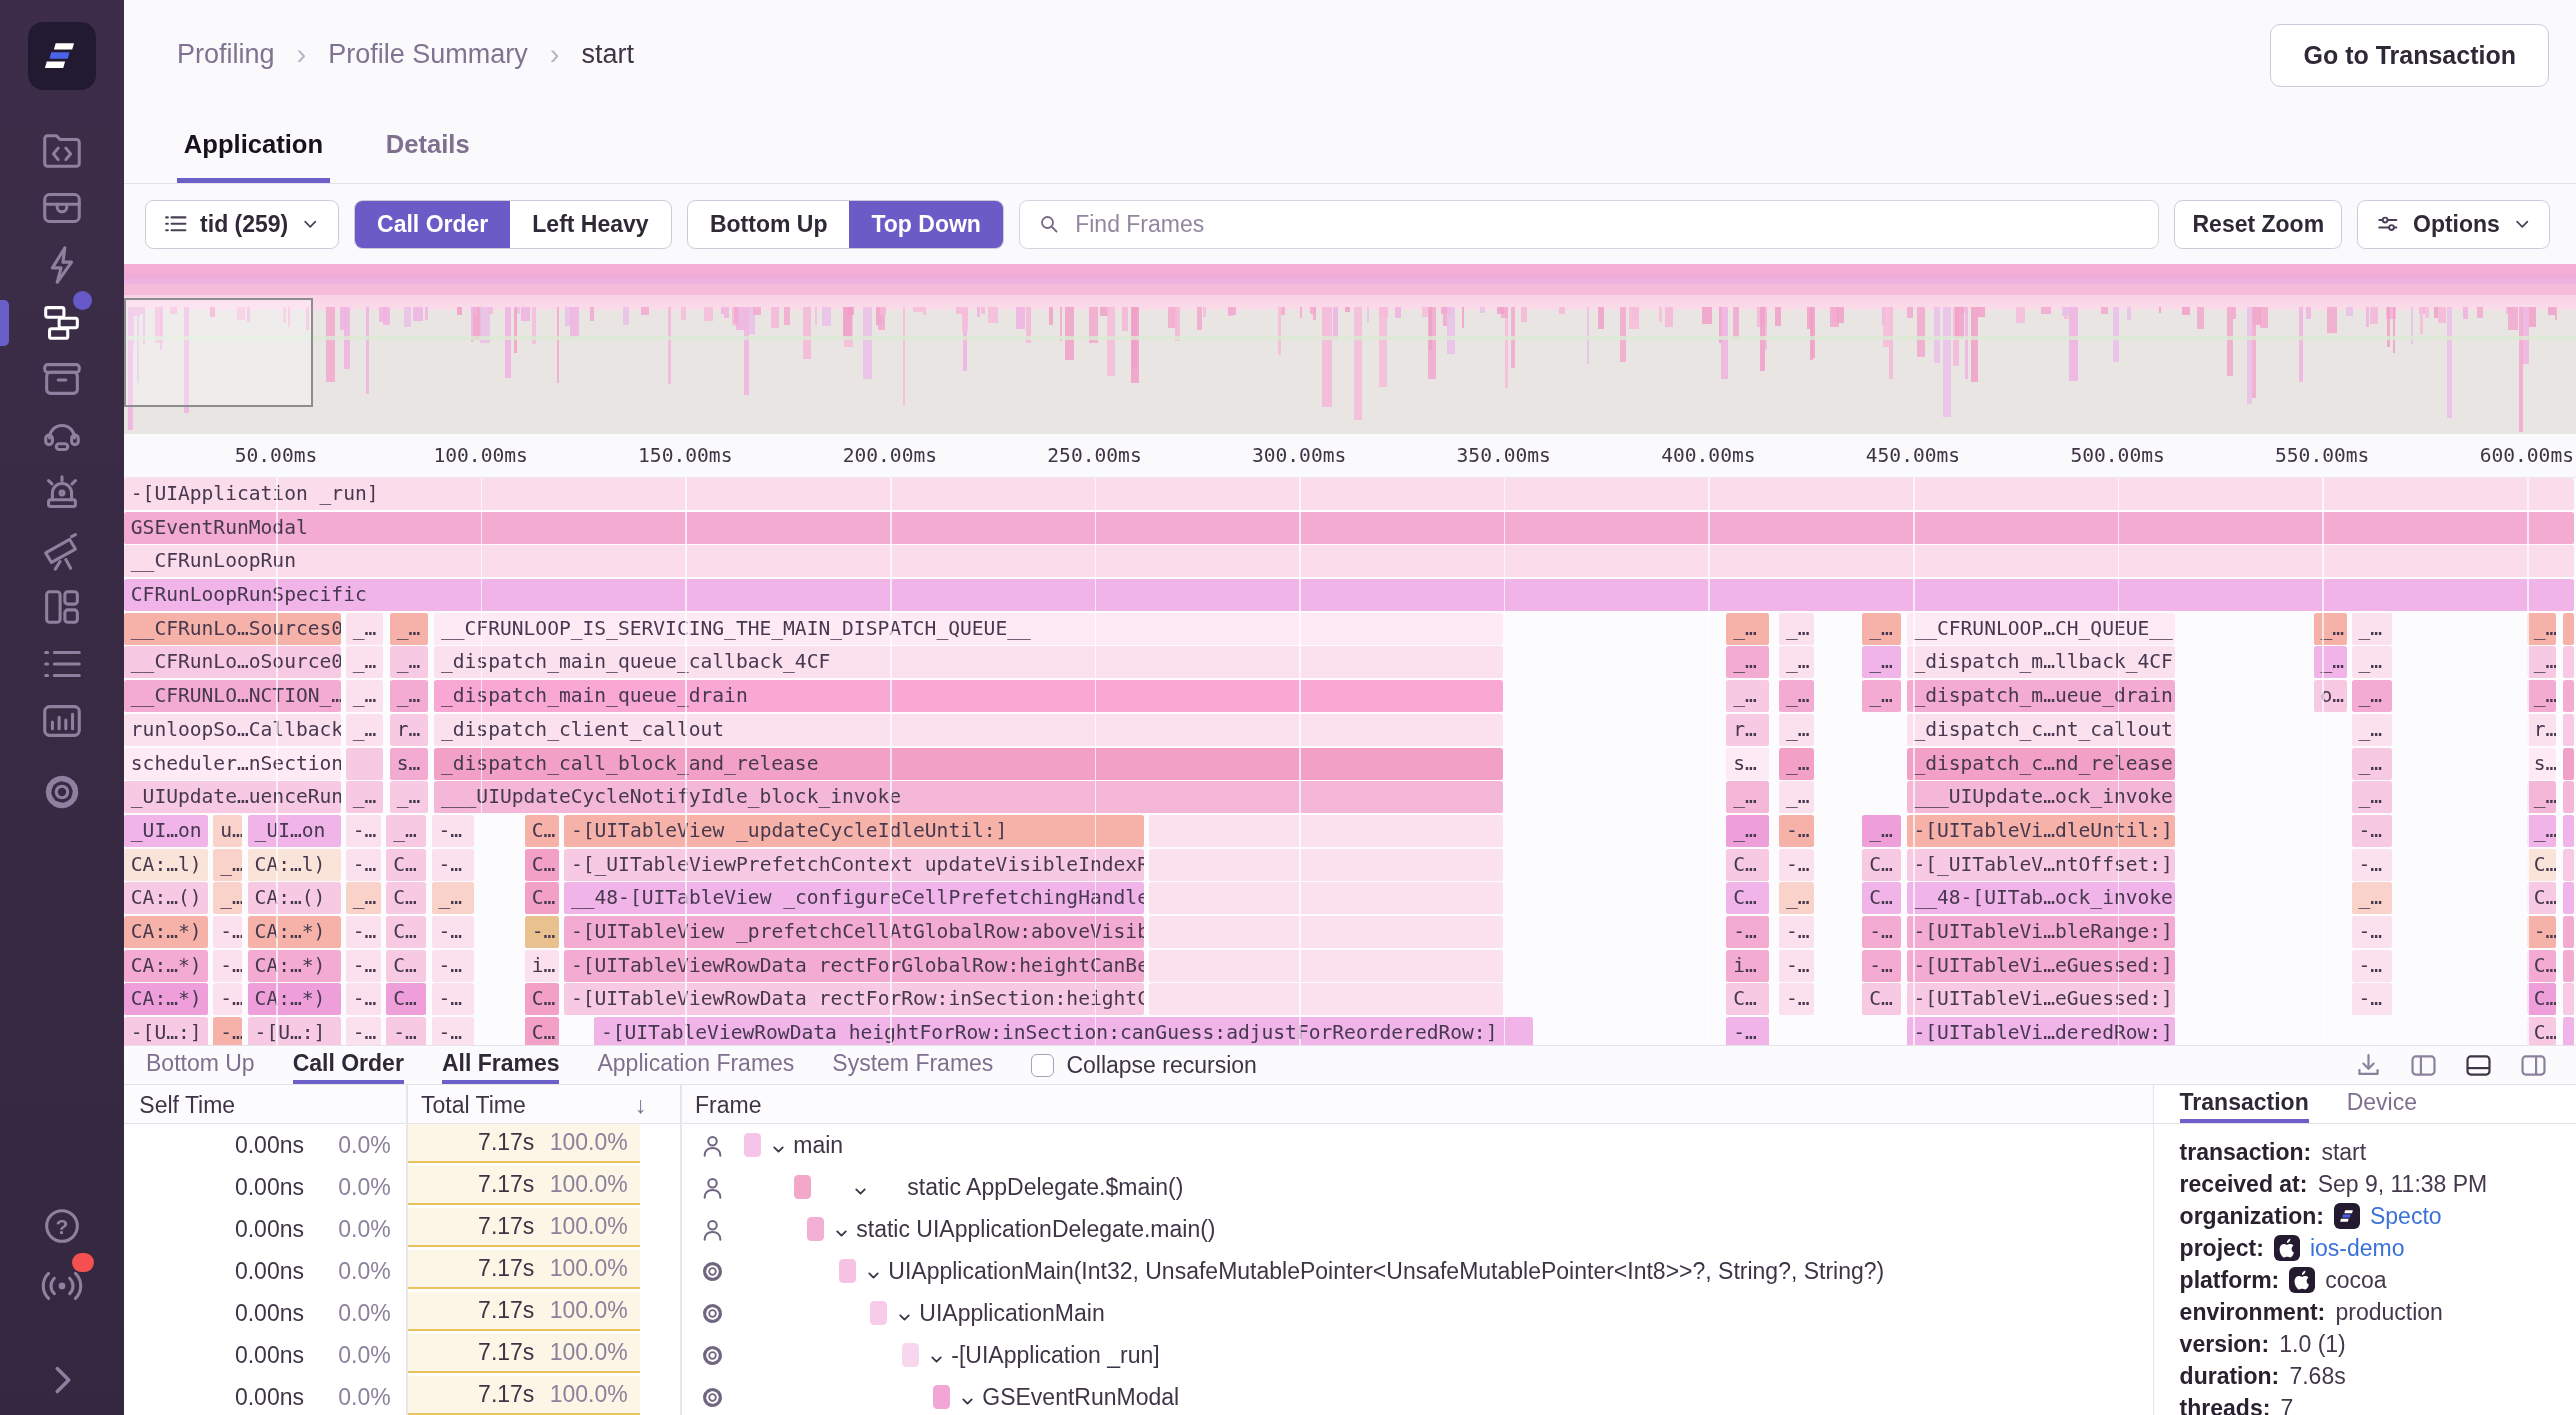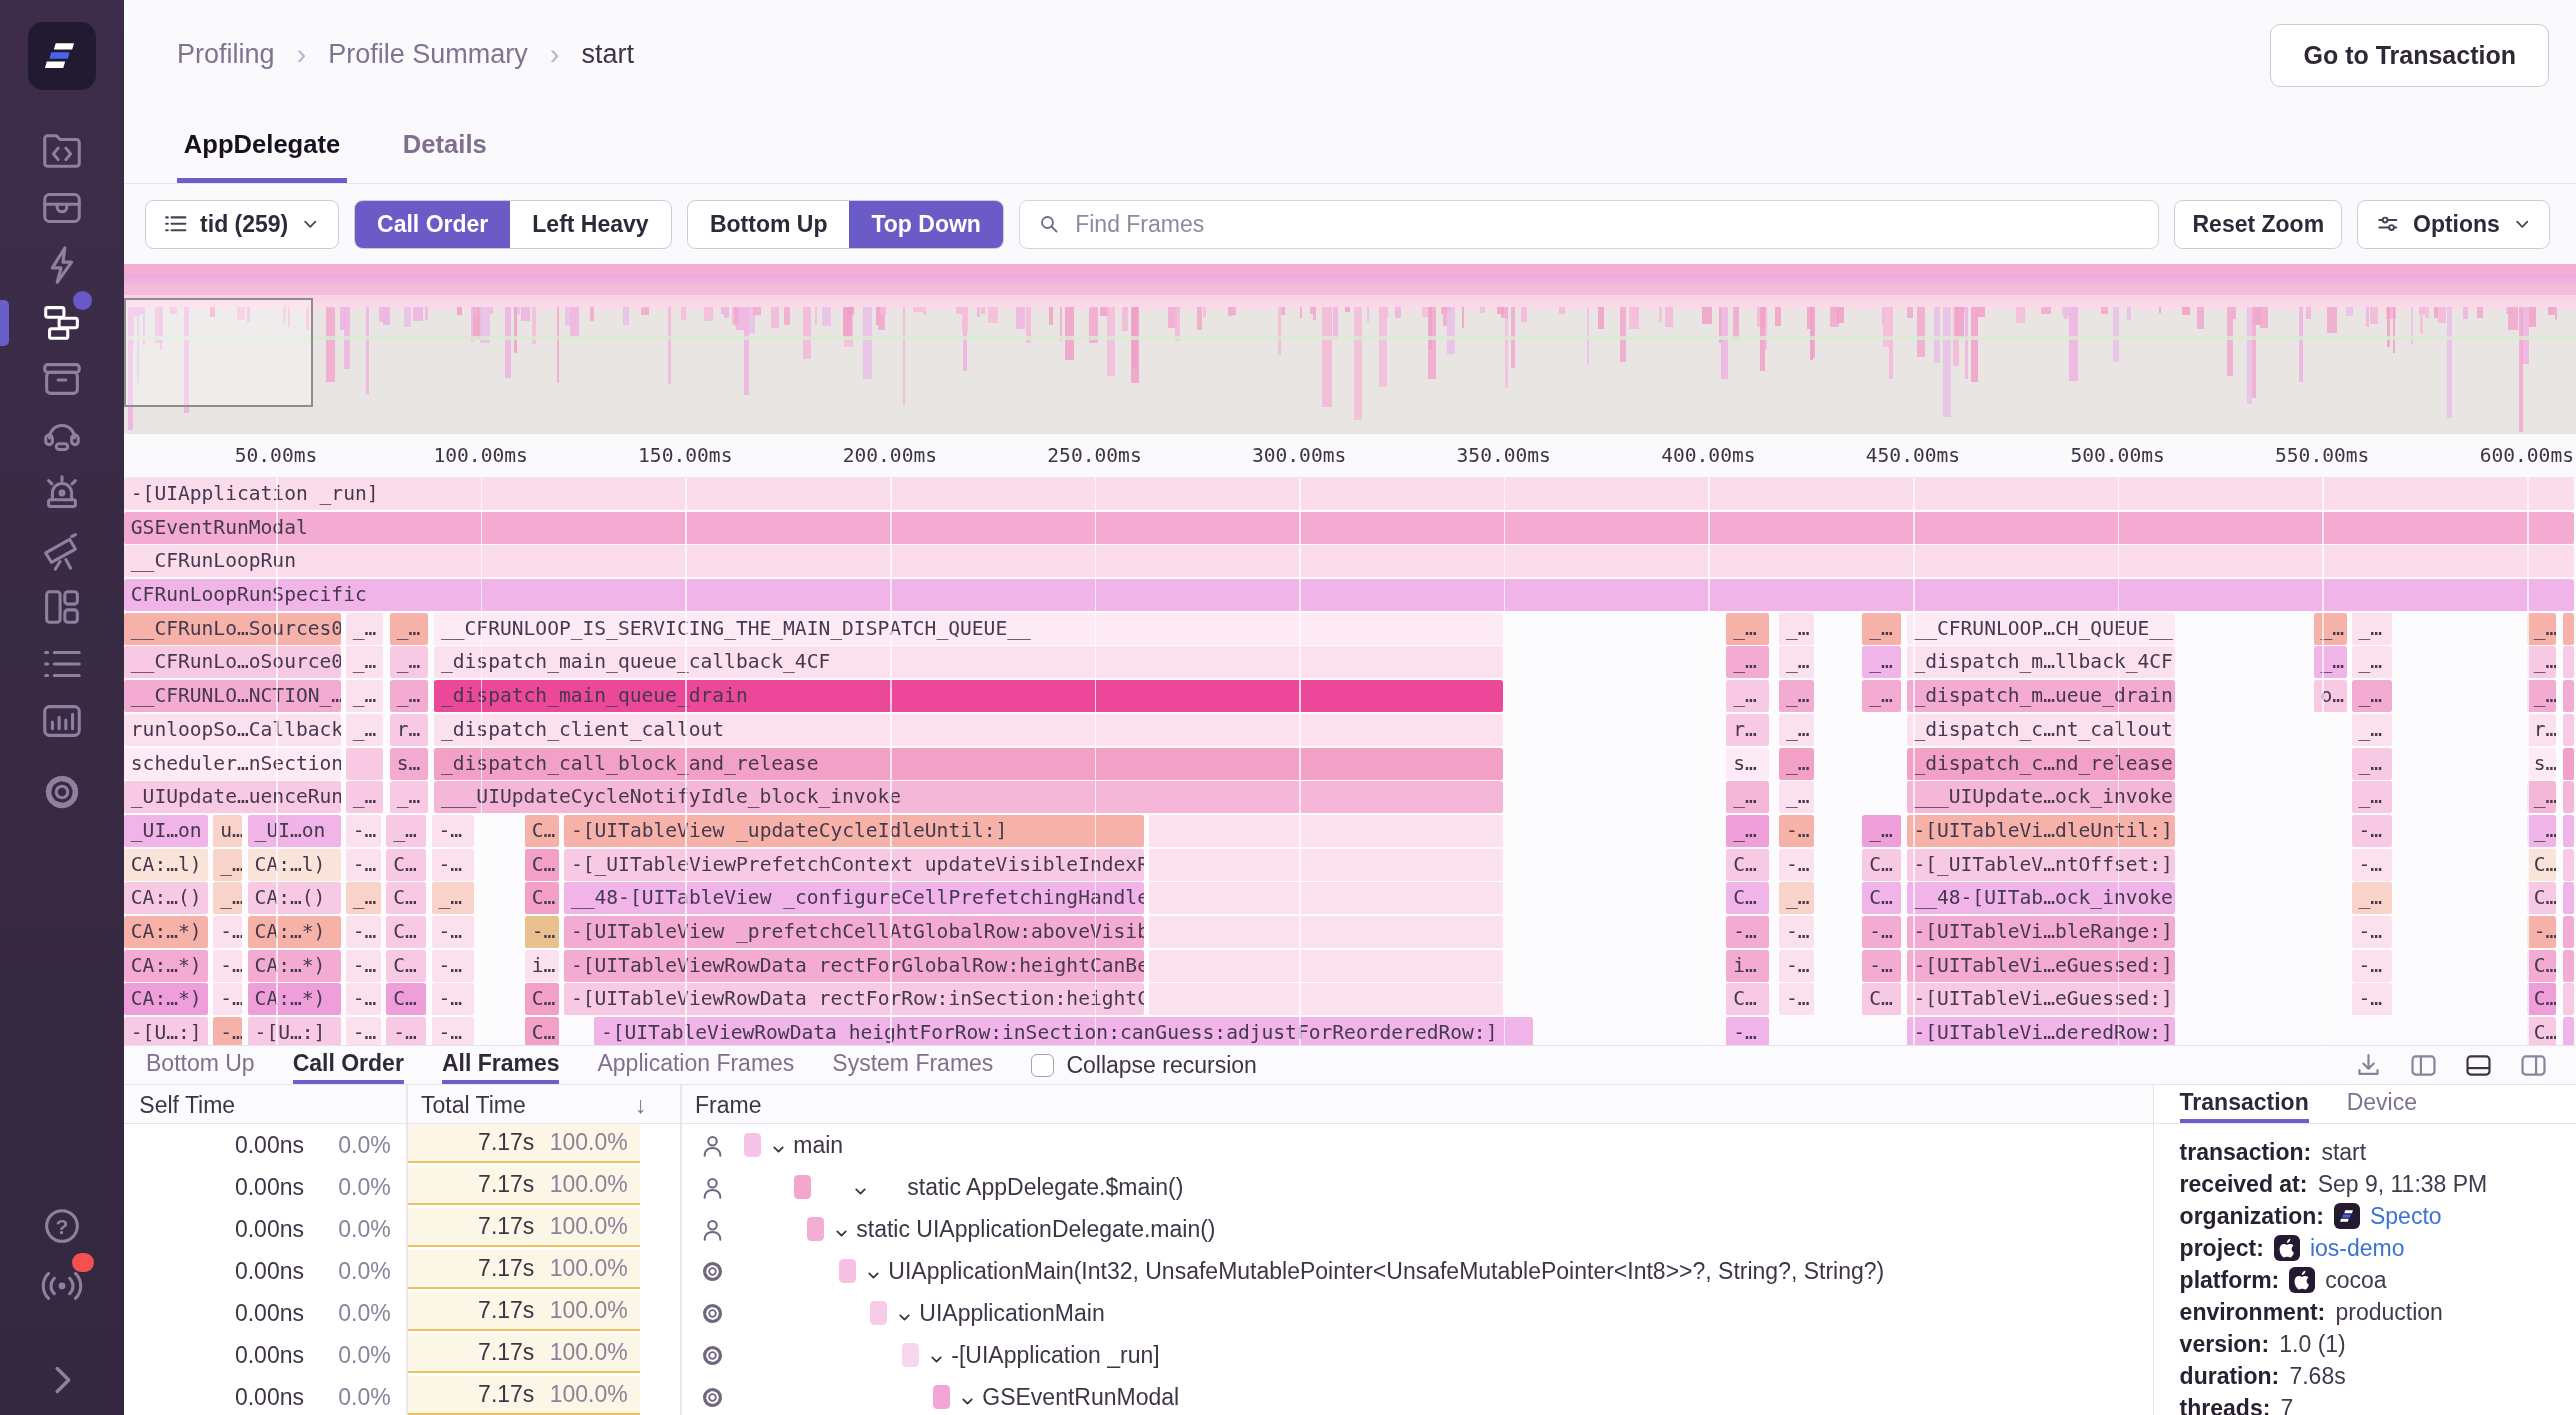--- a/index.html
+++ b/index.html
@@ -230,21 +230,21 @@
     <div class="crumbs">
       <span>Profiling</span>
       <span class="crumb-sep">›</span>
       <span>Profile Summary</span>
       <span class="crumb-sep">›</span>
       <span class="crumb-current">start</span>
     </div>
     <button class="goto-btn">Go to Transaction</button>
 
     <nav class="ptabs">
-      <div class="ptab active">AppDelegate</div>
+      <div class="ptab active">Application</div>
       <div class="ptab">Details</div>
     </nav>
 
     <div class="toolbar">
       <button class="tbtn">
         <svg width="25.6" height="25.6" viewBox="0 0 48 48" fill="none" stroke="currentColor" stroke-width="4" stroke-linecap="round">
           <path d="M16 12h26M16 24h26M16 36h26M6 12h3M6 24h3M6 36h3"></path>
         </svg>
         <span>tid (259)</span>
         <svg width="20.5" height="20.5" viewBox="0 0 48 48" fill="none" stroke="currentColor" stroke-width="4" stroke-linecap="round" stroke-linejoin="round">
@@ -542,21 +542,21 @@
             <div class="fseg" style="left: 72.7%; width: calc(11% - 1.7px); background: rgb(251, 224, 238);">_dispatch_m…llback_4CF</div>
             <div class="fseg" style="left: 89.3%; width: calc(1.45% - 1.7px); background: rgb(240, 180, 232);">_…</div>
             <div class="fseg" style="left: 90.85%; width: calc(1.7% - 1.7px); background: rgb(251, 224, 238);">_…</div>
             <div class="fseg" style="left: 98%; width: calc(1.25% - 1.7px); background: rgb(248, 201, 226);">_…</div>
             <div class="fseg" style="left: 99.45%; width: calc(0.55% - 1.7px); background: rgb(248, 201, 226);"></div>
           </div>
           <div class="frow">
             <div class="fseg" style="left: 0%; width: calc(8.9% - 1.7px); background: rgb(244, 171, 210);">__CFRUNLO…NCTION_…</div>
             <div class="fseg" style="left: 9.05%; width: calc(1.6% - 1.7px); background: rgb(251, 224, 238);">_…</div>
             <div class="fseg" style="left: 10.85%; width: calc(1.6% - 1.7px); background: rgb(244, 171, 210);">_…</div>
-            <div class="fseg" style="left: 12.65%; width: calc(43.65% - 1.7px); background: #ec4899;">_dispatch_main_queue_drain</div>
+            <div class="fseg" style="left: 12.65%; width: calc(43.65% - 1.7px); background: #f9a8d4;">_dispatch_main_queue_drain</div>
             <div class="fseg" style="left: 65.35%; width: calc(1.8% - 1.7px); background: rgb(248, 201, 226);">_…</div>
             <div class="fseg" style="left: 67.5%; width: calc(1.5% - 1.7px); background: rgb(244, 171, 210);">_…</div>
             <div class="fseg" style="left: 70.9%; width: calc(1.65% - 1.7px); background: rgb(244, 171, 210);">_…</div>
             <div class="fseg" style="left: 72.7%; width: calc(11% - 1.7px); background: rgb(244, 171, 210);">_dispatch_m…ueue_drain</div>
             <div class="fseg" style="left: 89.3%; width: calc(1.45% - 1.7px); background: rgb(248, 201, 226);">o…</div>
             <div class="fseg" style="left: 90.85%; width: calc(1.7% - 1.7px); background: rgb(244, 171, 210);">_…</div>
             <div class="fseg" style="left: 98%; width: calc(1.25% - 1.7px); background: rgb(244, 171, 210);">_…</div>
             <div class="fseg" style="left: 99.45%; width: calc(0.55% - 1.7px); background: rgb(244, 171, 210);"></div>
           </div>
           <div class="frow">

